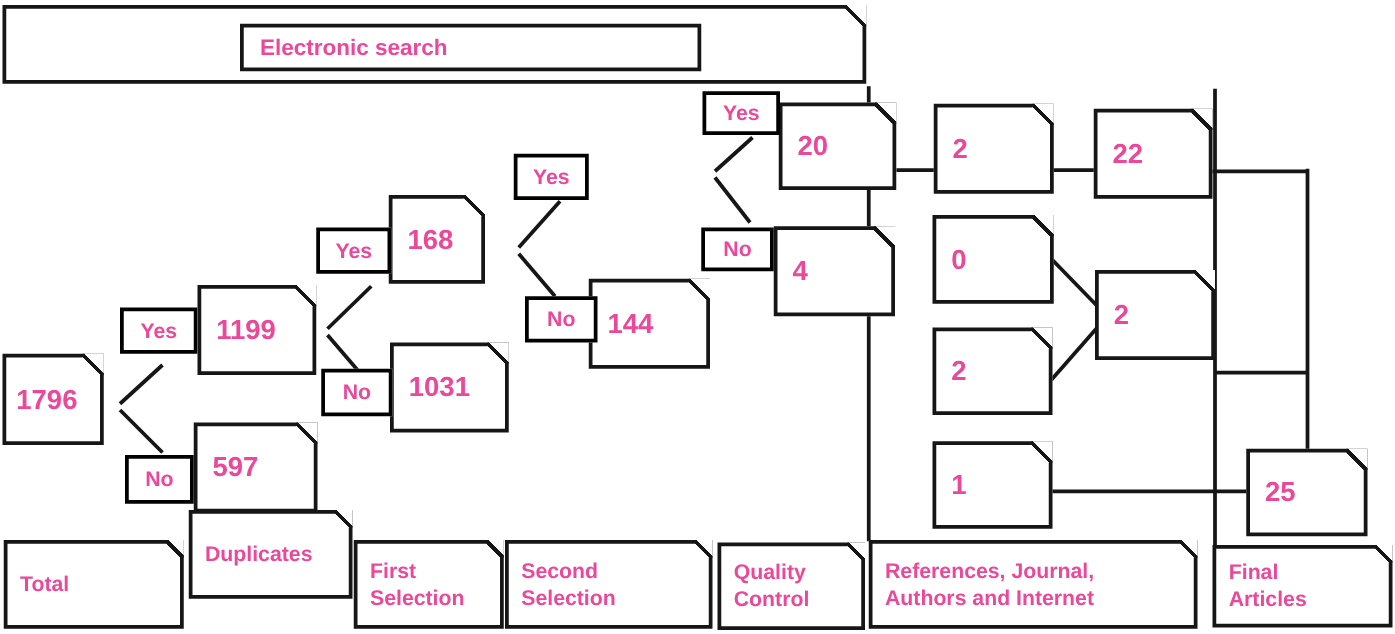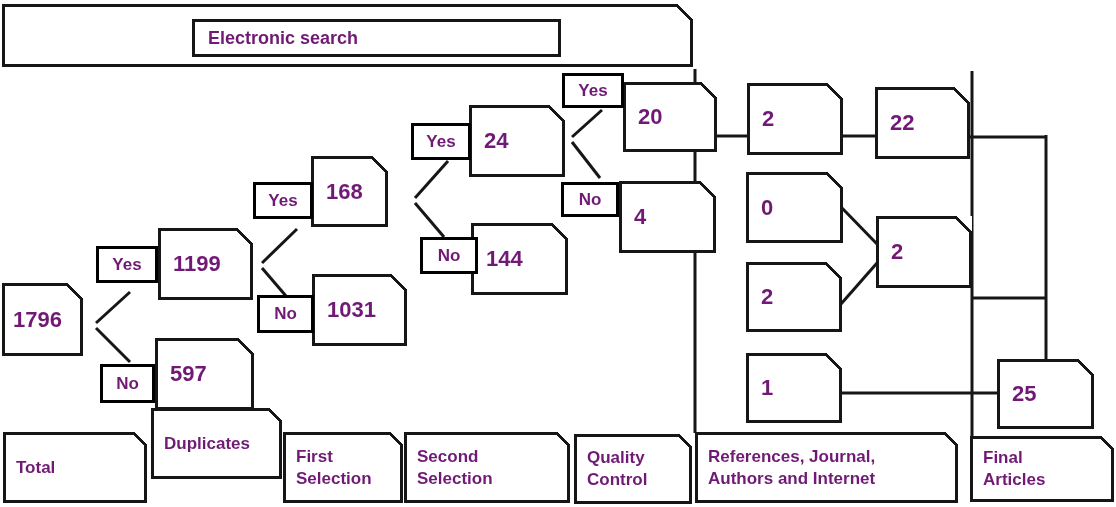--- a/index.html
+++ b/index.html
@@ -1,18 +1,18 @@
 <!DOCTYPE html>
 <html><head>
 <meta charset="utf-8">
 <style>
   html,body{margin:0;padding:0;background:#ffffff;}
   #stage{
     position:relative;width:1116px;height:507px;background:#ffffff;overflow:hidden;
-    font-family:"Liberation Sans","DejaVu Sans",sans-serif;color:#701a75;
+    font-family:"Liberation Sans","DejaVu Sans",sans-serif;color:#ec4899;
   }
   #lines{position:absolute;left:0;top:0;width:1116px;height:507px;z-index:0;}
   #lines line{stroke:#161616;stroke-width:3;}
   .box{
     position:absolute;box-sizing:border-box;background:#fff;border:3px solid #161616;
     display:flex;align-items:center;font-weight:bold;z-index:1;
   }
   
   .fold::after{
     content:"";position:absolute;top:-3px;right:-3px;width:17px;height:17px;z-index:0;
@@ -66,21 +66,20 @@
   </svg>
 
   <div class="box fold" style="left:2px;top:4px;width:691px;height:63px"></div>
   <div class="box hdr" style="left:192px;top:19px;width:369px;height:38px">Electronic search</div>
 
   <div class="box fold num pad8" style="left:2px;top:283px;width:81px;height:73px">1796</div>
   <div class="box fold num" style="left:158px;top:228px;width:95px;height:72px">1199</div>
   <div class="box fold num" style="left:155px;top:338px;width:99px;height:72px">597</div>
   <div class="box fold num" style="left:311px;top:156px;width:77px;height:71px">168</div>
   <div class="box fold num" style="left:312px;top:274px;width:95px;height:72px">1031</div>
-  <div class="box fold num" style="left:469px;top:105px;width:96px;height:72px">24</div>
   <div class="box fold num" style="left:471px;top:223px;width:97px;height:72px">144</div>
   <div class="box fold num" style="left:623px;top:82px;width:94px;height:70px">20</div>
   <div class="box fold num" style="left:619px;top:181px;width:97px;height:72px">4</div>
 
   <div class="box fold num" style="left:747px;top:83px;width:96px;height:72px">2</div>
   <div class="box fold num" style="left:875px;top:87px;width:95px;height:72px">22</div>
   <div class="box fold num" style="left:746px;top:172px;width:97px;height:71px">0</div>
   <div class="box fold num" style="left:746px;top:262px;width:96px;height:70px">2</div>
   <div class="box fold num" style="left:876px;top:216px;width:96px;height:72px">2</div>
   <div class="box fold num" style="left:746px;top:353px;width:96px;height:70px">1</div>

